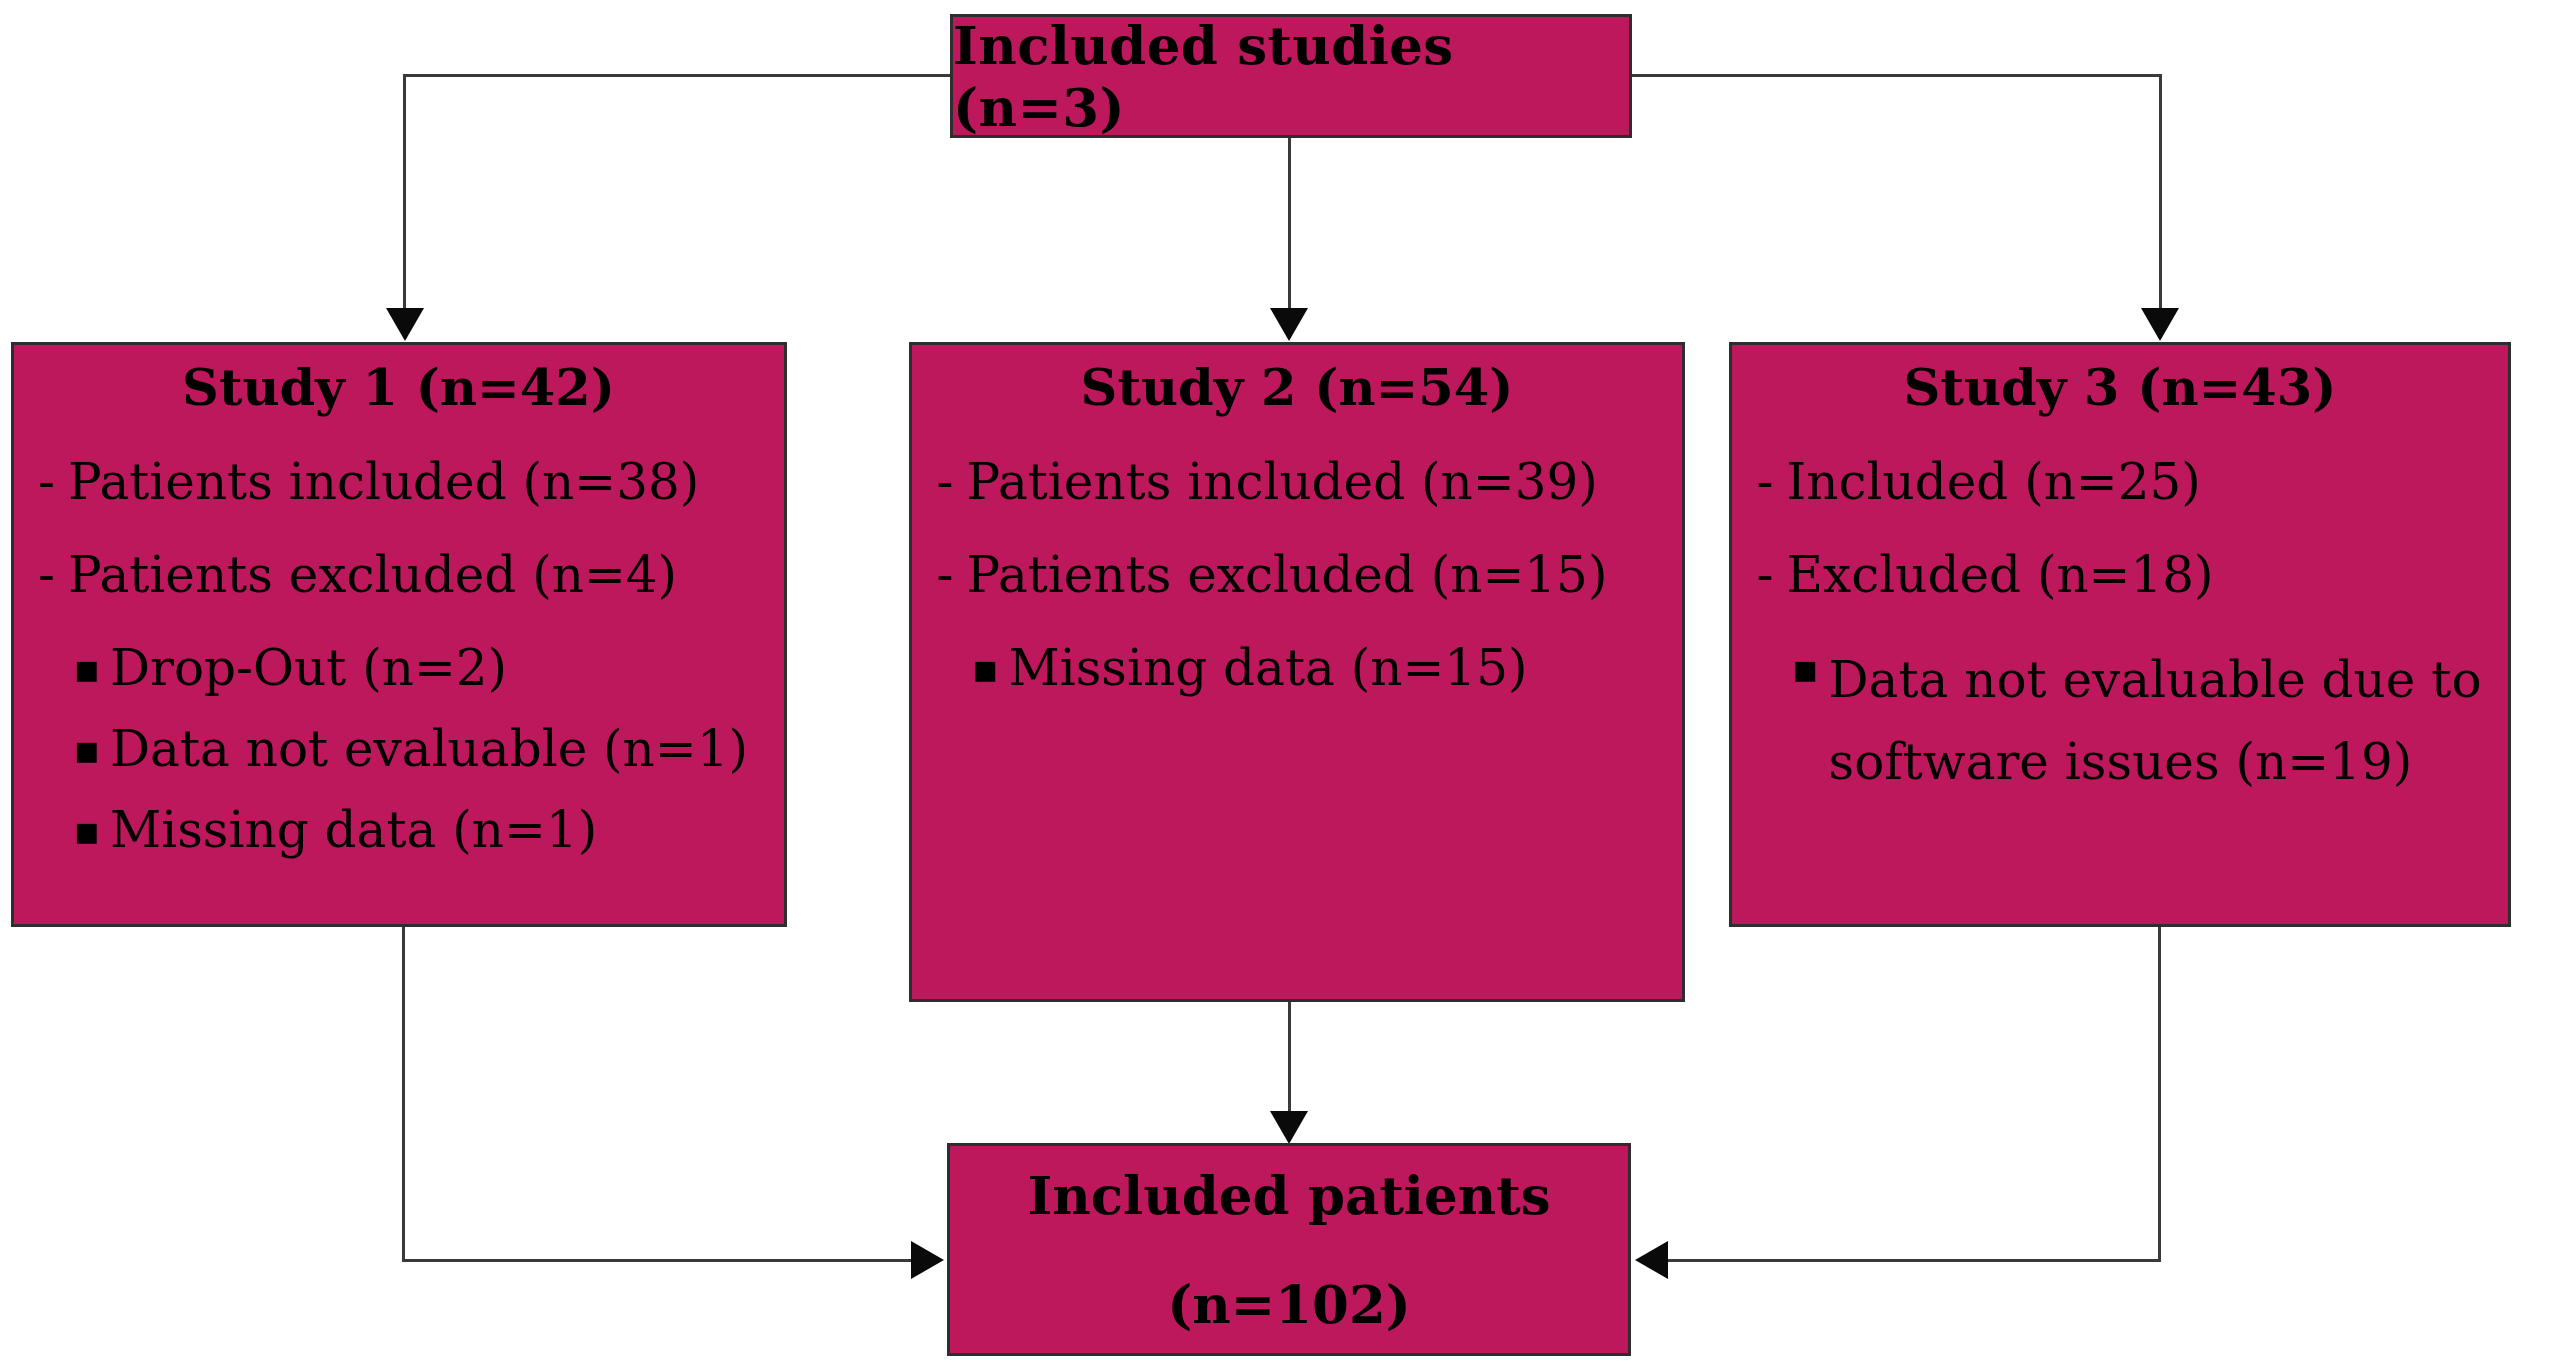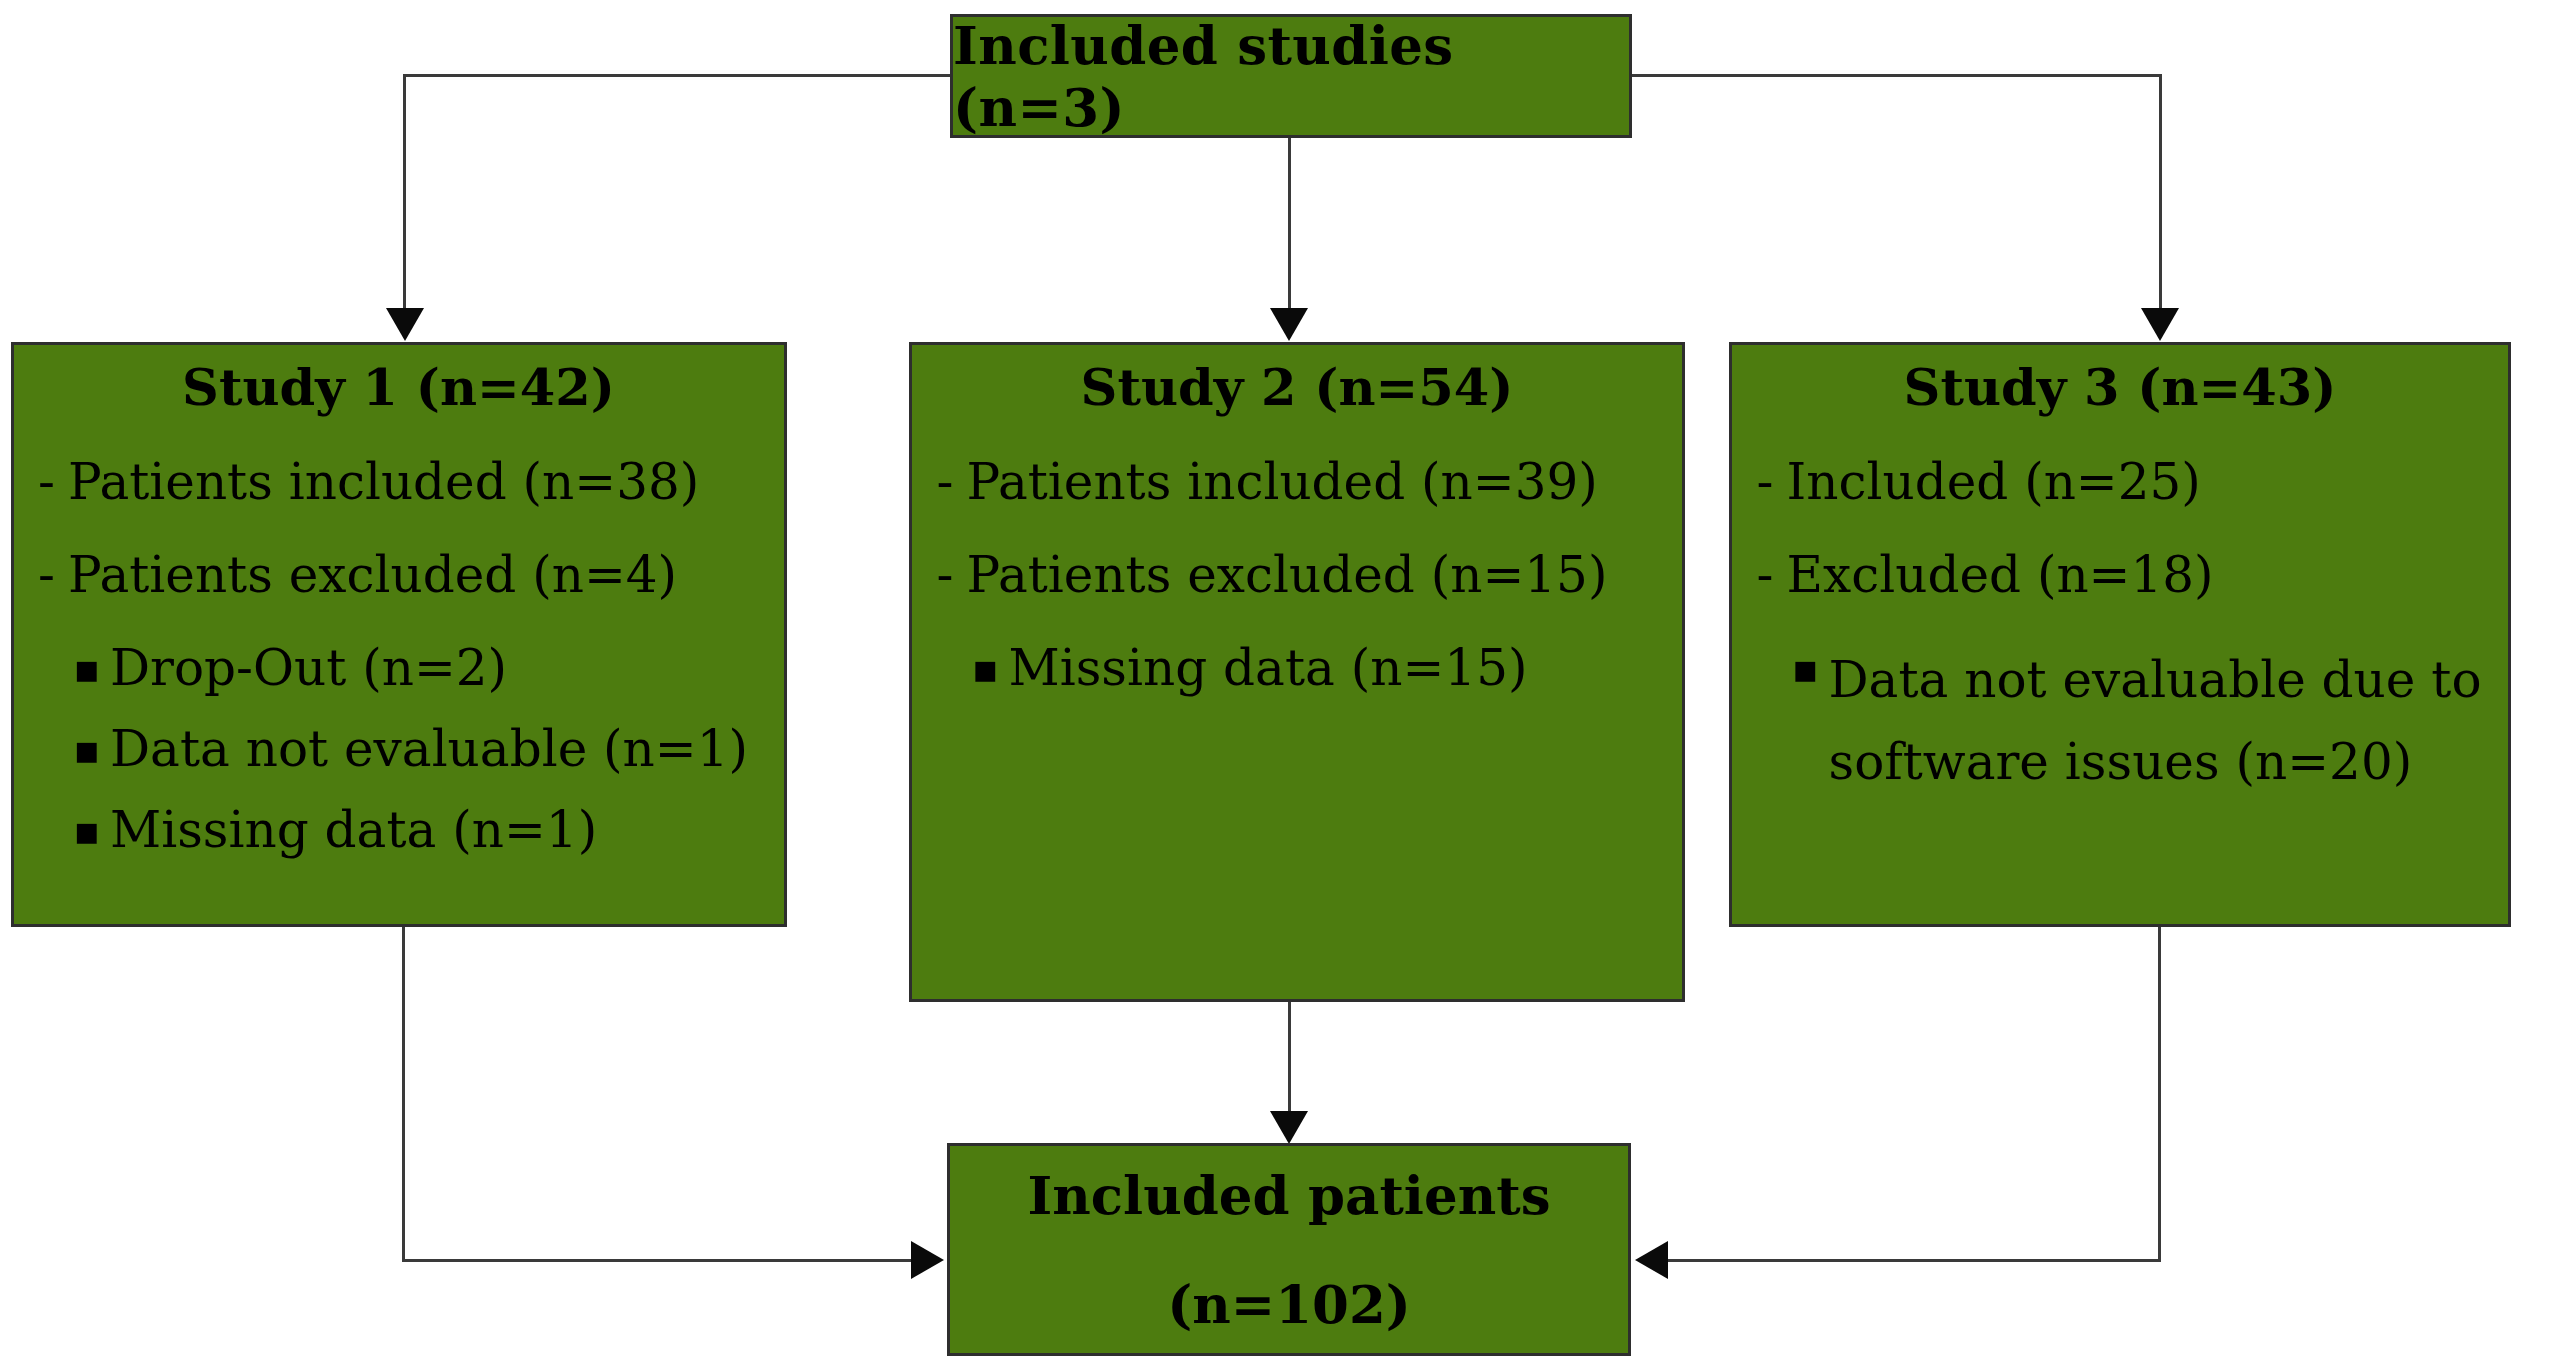--- a/index.html
+++ b/index.html
@@ -12,21 +12,21 @@
     width: 2576px;
     height: 1370px;
     background: #ffffff;
     font-family: "DejaVu Serif", "Liberation Serif", serif;
     color: #000000;
     overflow: hidden;
   }
   .box {
     position: absolute;
     box-sizing: border-box;
-    background: #4d7c0f;
+    background: #be185d;
     border: 3.5px solid #2e2e2e;
   }
   
   .top-box {
     left: 950px; top: 14px; width: 682px; height: 124px;
     display: flex; align-items: center; justify-content: center;
   }
   .top-box .title {
     font-size: 53px; font-weight: bold; letter-spacing: 0.4px;
   }
@@ -171,21 +171,21 @@
         <span class="marker">-</span>
         <span class="text">Included (n=25)</span>
       </div>
       <div class="item l1">
         <span class="marker">-</span>
         <span class="text">Excluded (n=18)</span>
       </div>
       <div class="item l2 twoline">
         <span class="marker">▪</span>
         <span class="text"><span class="first">Data not evaluable due to</span><br>
-          <span class="cont">software issues (n=20)</span>
+          <span class="cont">software issues (n=19)</span>
         </span>
       </div>
     </div>
   </div>
 
   <div class="box bottom-box">
     <div class="line">Included patients</div>
     <div class="line">(n=102)</div>
   </div>
 

